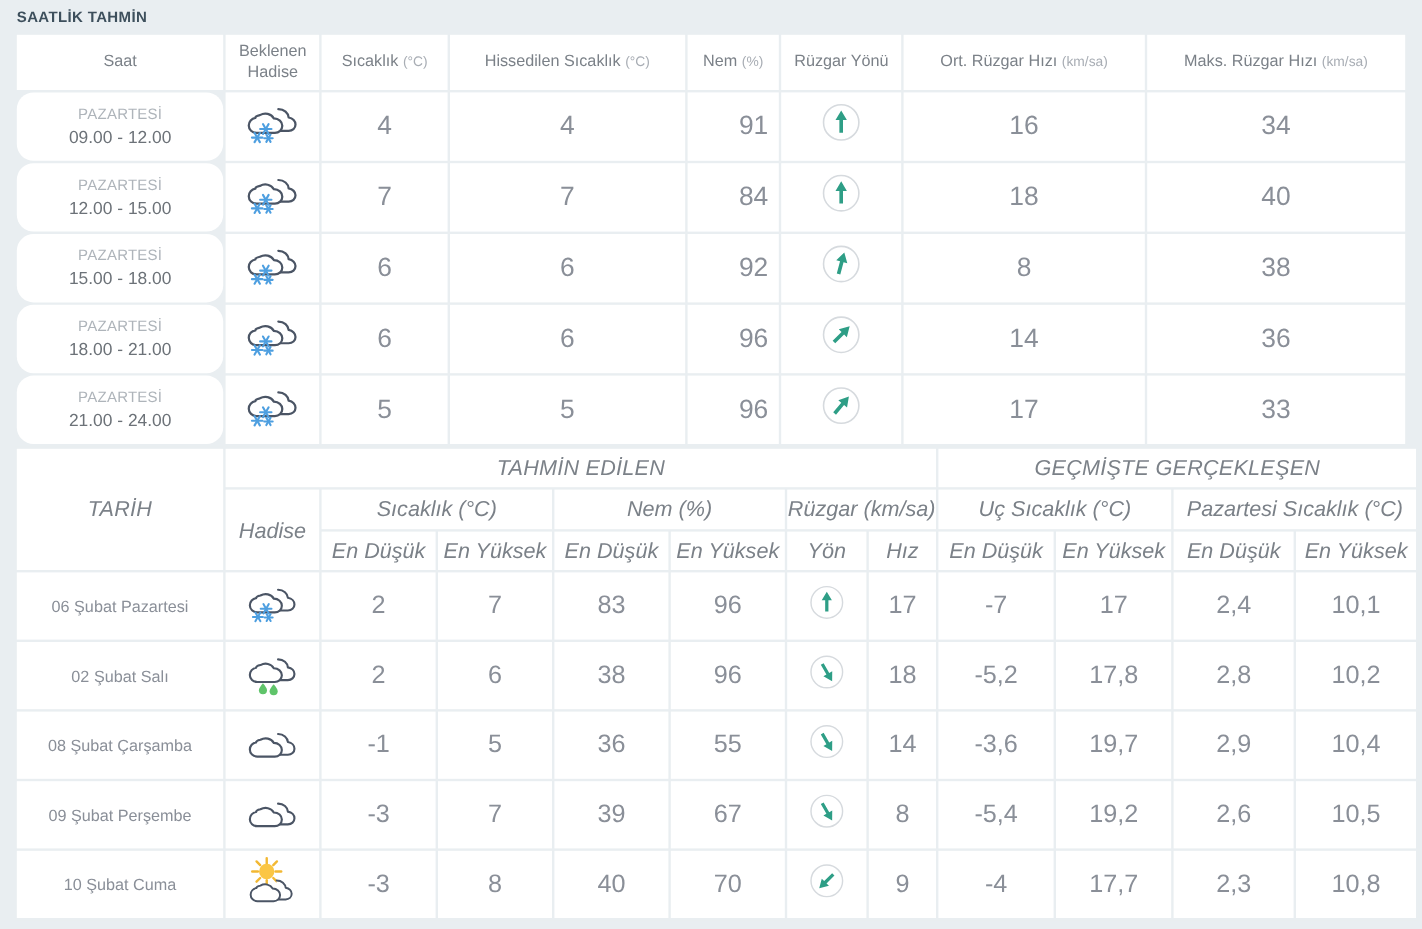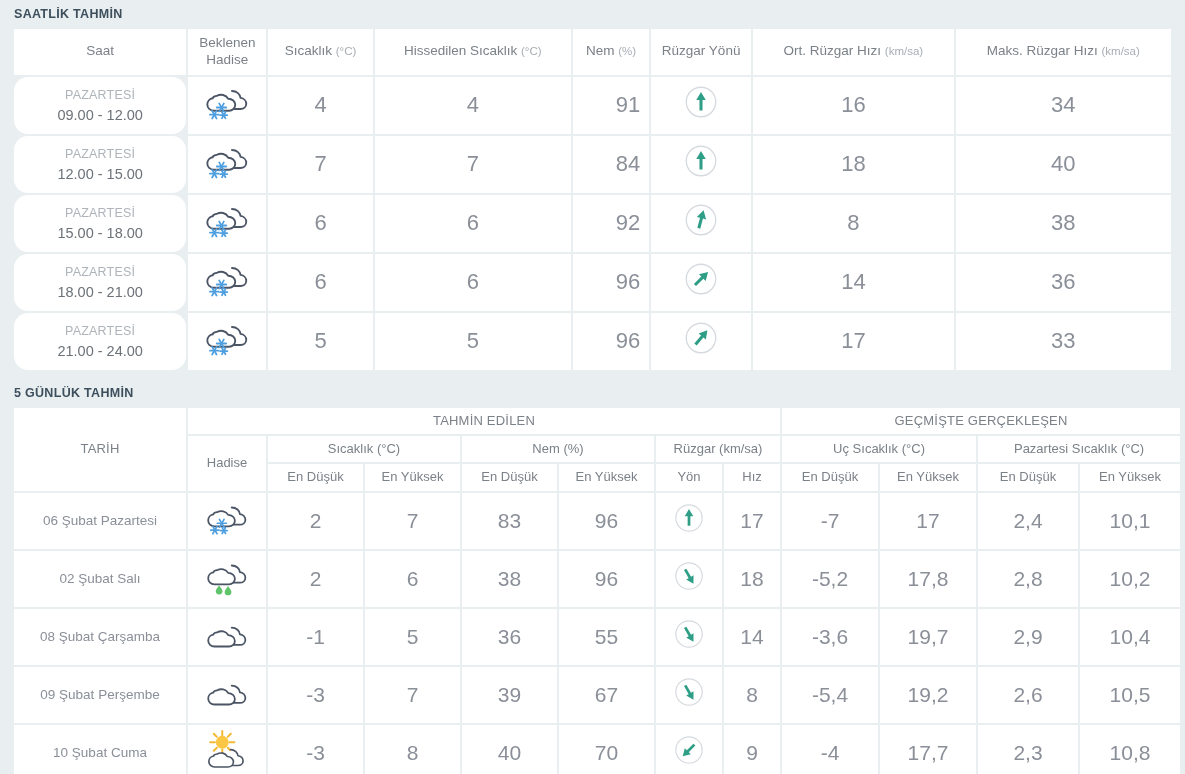--- a/index.html
+++ b/index.html
@@ -48,21 +48,21 @@
   #hourly-table td { height: 57px; font-size: 22px; }
   .hour-cell { font-size: 13.5px !important; color: #9aa0a7; line-height: 1.45; padding: 4px 0; border-radius: 14px; }
   .hour-day { color: #aeb4ba; font-size: 12.5px; letter-spacing: .2px; }
   .hour-range { color: #6c7278; font-size: 14.5px; }
 
   .temp  { color: #e4636f; }
   .hum   { color: #7b7fa8; padding-left: 35px; }
   .wind  { color: #41a68e; }
 
   
-  #fiveday-table th { font-size: 13px; padding: 5px 0; }
+  #fiveday-table th { font-size: 18px; padding: 5px 0; font-style: italic; }
   #fiveday-table td { height: 56px; font-size: 21px; }
   .date-cell { font-size: 13.5px !important; color: #5c6269; }
   .grp { font-size: 13px; color: #8d939a; letter-spacing: .2px; }
   .sub-min-blue   { color: #4d9fc4; font-size: 13px; }
   .sub-max-red    { color: #e4566a; font-size: 13px; }
   .sub-min-amber  { color: #e3aa3c; font-size: 13px; }
   .sub-max-purple { color: #7b7fa8; font-size: 13px; }
   .sub-min-green  { color: #41a68e; font-size: 13px; }
   .sub-plain      { color: #8d939a; font-size: 13px; }
 
@@ -275,21 +275,20 @@
                 <g transform="rotate(40 20 20)" fill="#2e9e86">
                   <path d="M20 9.5 L25 18 L21.6 18 L21.6 29 L18.4 29 L18.4 18 L15 18 Z"></path>
                 </g>
               </svg></span></td>
           <td class="wind">17</td>
           <td class="wind">33</td>
         </tr>
       </tbody>
   </table>
 
-  <div class="section-title" id="five-day-title">5 GÜNLÜK TAHMİN</div>
 
   <table class="wx" id="fiveday-table">
     <colgroup>
       <col style="width:172px">
         <col style="width:78px">
       <col style="width:95px">
         <col style="width:95px">
       <col style="width:95px">
         <col style="width:95px">
       <col style="width:66px">

